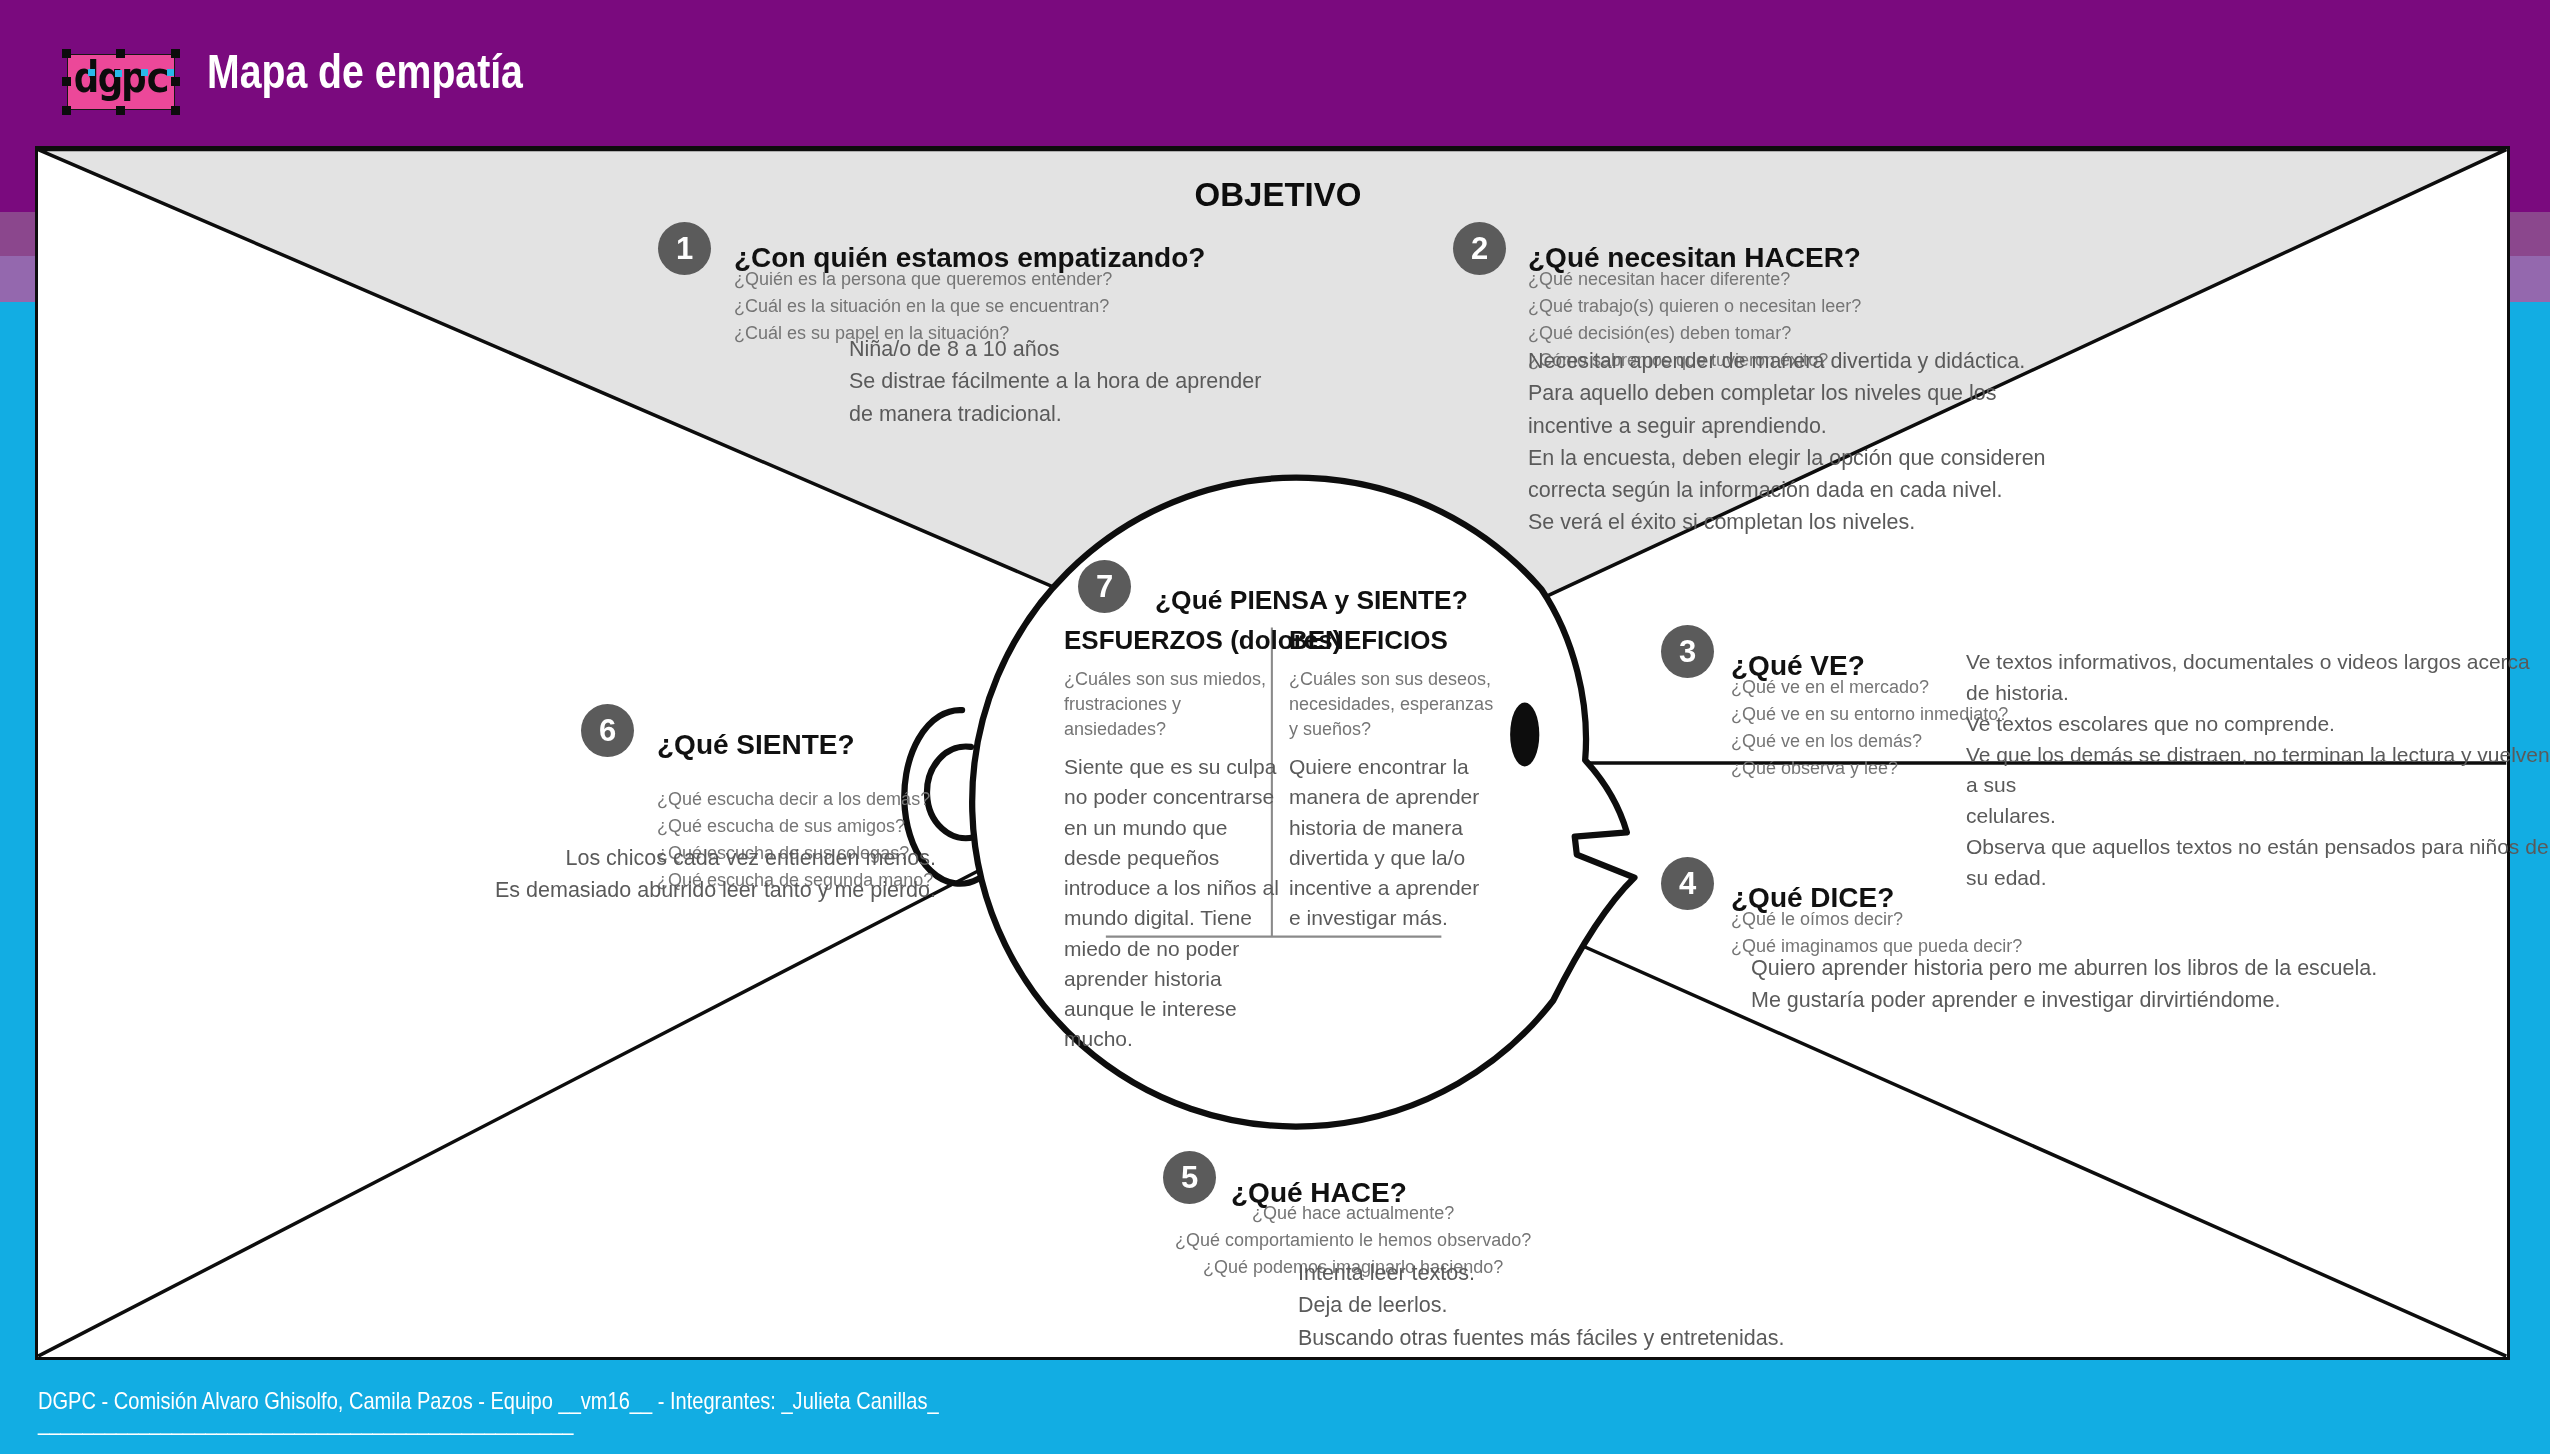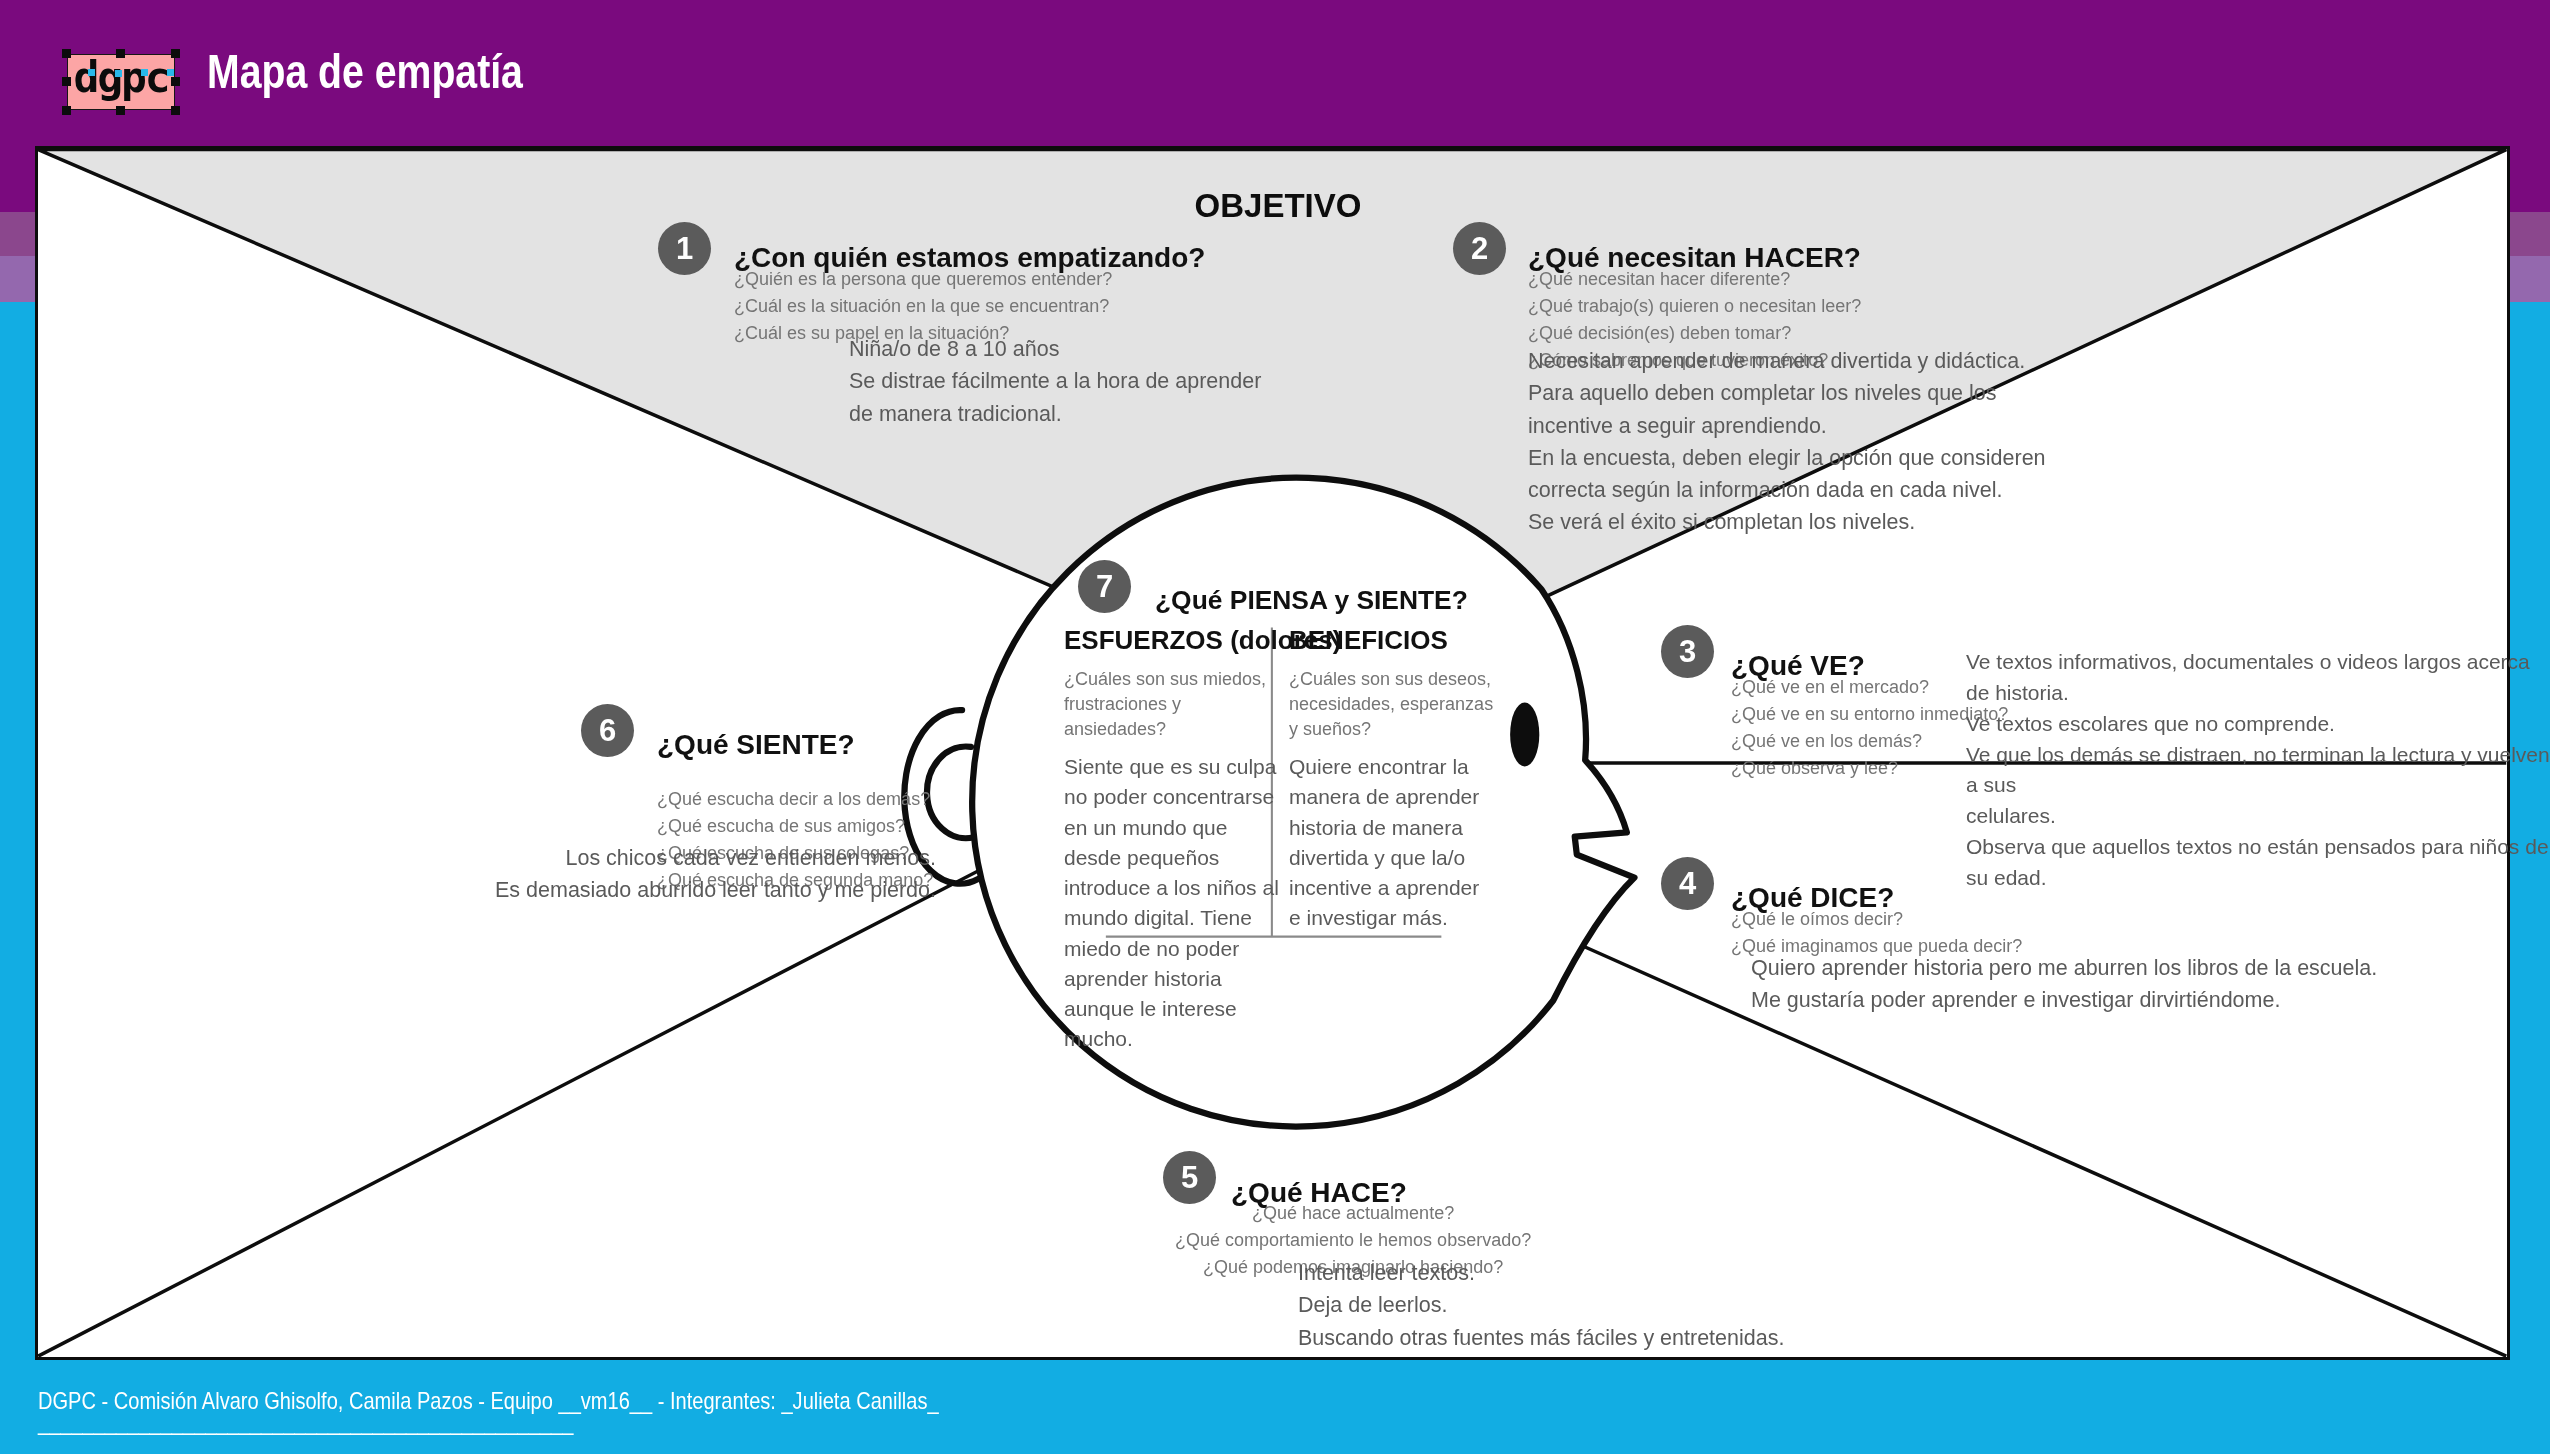--- a/index.html
+++ b/index.html
@@ -9,21 +9,21 @@
 
   
   .stripe { position:absolute; left:0; width:2550px; }
   .stripe.purple { top:0; height:212px; background:#7A0A7E; }
   .stripe.mauve  { top:212px; height:44px; background:#8B478D; }
   .stripe.lilac  { top:256px; height:46px; background:#9468AE; }
   .stripe.cyan   { top:302px; height:1153px; background:#12ADE3; }
 
   
   .header { position:absolute; left:0; top:0; width:2550px; height:147px; }
-  .logo { position:absolute; left:67px; top:54px; width:108px; height:56px; background:#fca5a5;
+  .logo { position:absolute; left:67px; top:54px; width:108px; height:56px; background:#ec4899;
           border:1.4px solid #161616; display:flex; align-items:center; justify-content:center; }
   .logo-text { font-family:"DejaVu Sans Mono","Liberation Mono",monospace; font-weight:bold;
                font-size:43px; letter-spacing:-2.1px; color:#0c0c0c; margin-top:-9.7px; }
   .handle { position:absolute; width:9px; height:9px; background:#0c0c0c; }
   .h-tl{left:-5.6px;top:-5.6px;} .h-tm{left:50%;margin-left:-4.9px;top:-5.6px;} .h-tr{right:-5.6px;top:-5.6px;}
   .h-ml{left:-5.6px;top:50%;margin-top:-4.9px;} .h-mr{right:-5.6px;top:50%;margin-top:-4.9px;}
   .h-bl{left:-5.6px;bottom:-5.6px;} .h-bm{left:50%;margin-left:-4.9px;bottom:-5.6px;} .h-br{right:-5.6px;bottom:-5.6px;}
   .cyan-px { position:absolute; width:7px; height:7px; background:#29B8EA; }
   .page-title { position:absolute; left:207px; top:43px; color:#ffffff; font-size:49px; font-weight:bold;
                 transform:scaleX(0.80); transform-origin:left center; white-space:nowrap; }
@@ -32,21 +32,21 @@
   .canvas { position:absolute; left:35px; top:146px; width:2475px; height:1214px;
             background:#ffffff; border:3.5px solid #0d0d0d; }
   svg.overlay { position:absolute; left:0; top:0; width:2550px; height:1455px; pointer-events:none; }
 
   
   .sec-title { position:absolute; font-size:28px; font-weight:bold; color:#111111; white-space:nowrap;margin-top:15px; }
   .q { position:absolute; font-size:18px; color:#757575; line-height:1.5; white-space:pre-line; }
   .a { position:absolute; font-size:21.5px; color:#5A5A5A; line-height:1.5; white-space:pre-line; }
   .num { position:absolute; width:53px; height:53px; border-radius:50%; background:#5B5B5B;
          color:#ffffff; font-size:31px; font-weight:bold; display:flex; align-items:center; justify-content:center; }
-  .objetivo { position:absolute; left:1146px; top:187px; width:264px; text-align:center;
+  .objetivo { position:absolute; left:1146px; top:176px; width:264px; text-align:center;
               font-size:33px; font-weight:bold; color:#0d0d0d; }
 
   
   .col { position:absolute; top:625px; }
   .col.left  { left:1064px; width:221px; }
   .col.right { left:1289px; width:210px; }
   .colhead { font-size:26px; font-weight:bold; color:#111111; margin-bottom:11px; white-space:nowrap; }
   .colq { font-size:18px; color:#757575; line-height:1.4; white-space:pre-line; }
   .cola { font-size:21px; color:#5A5A5A; line-height:1.44; margin-top:9.7px; white-space:pre-line; }
 

